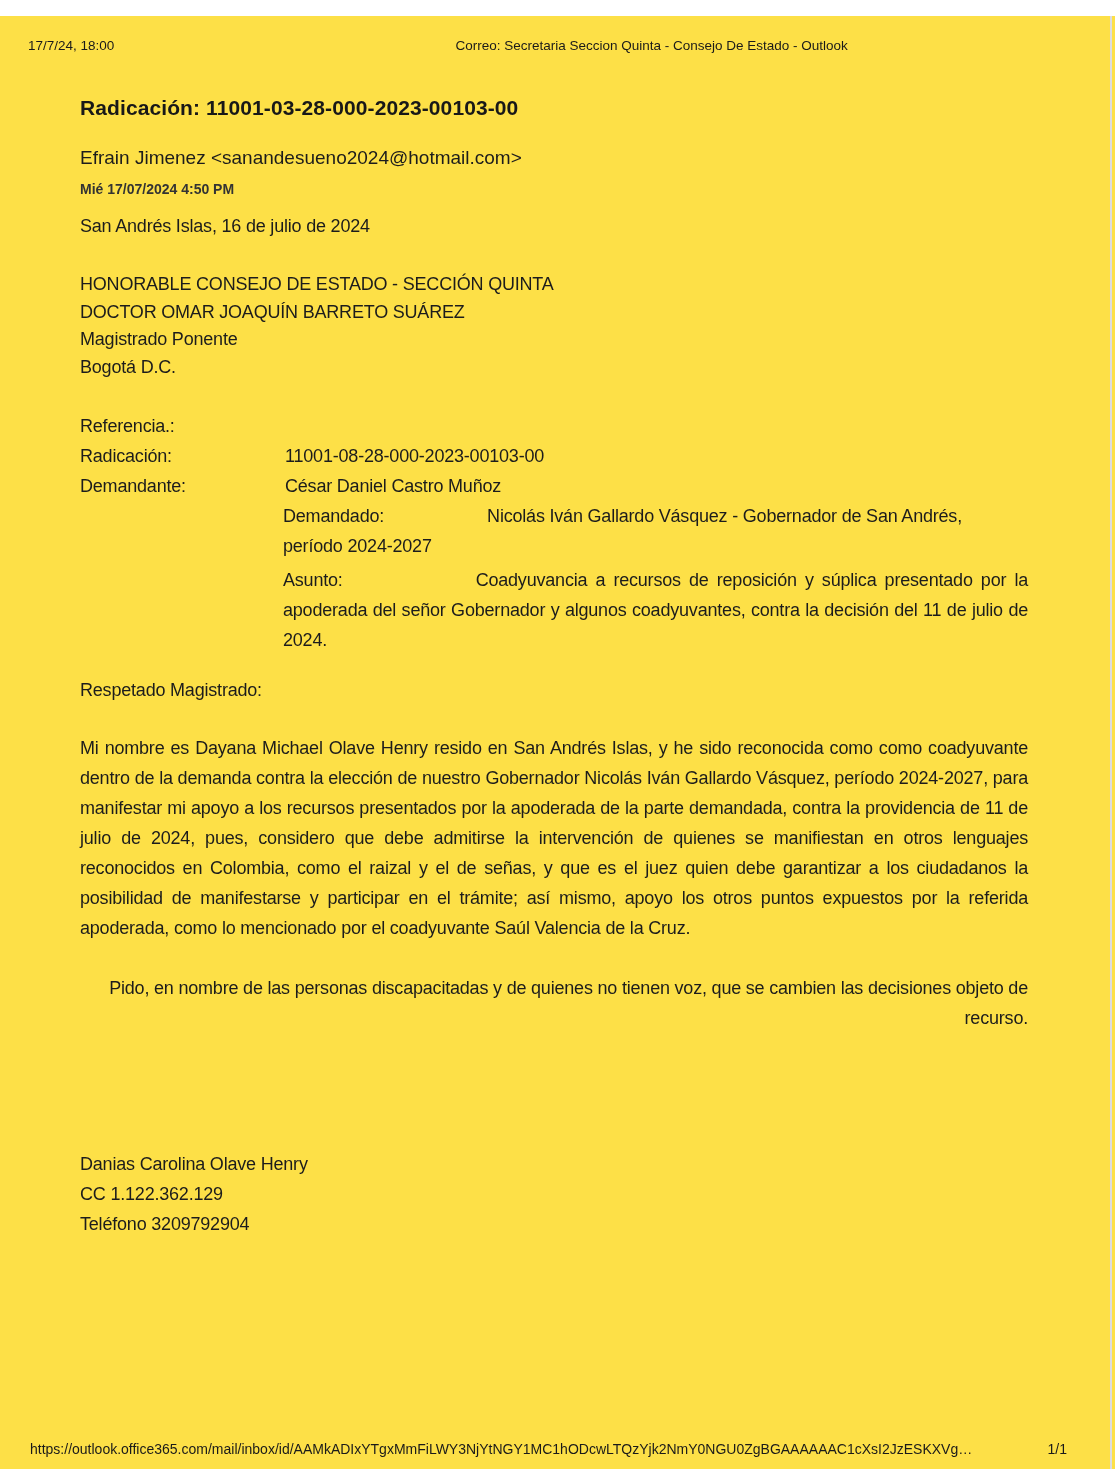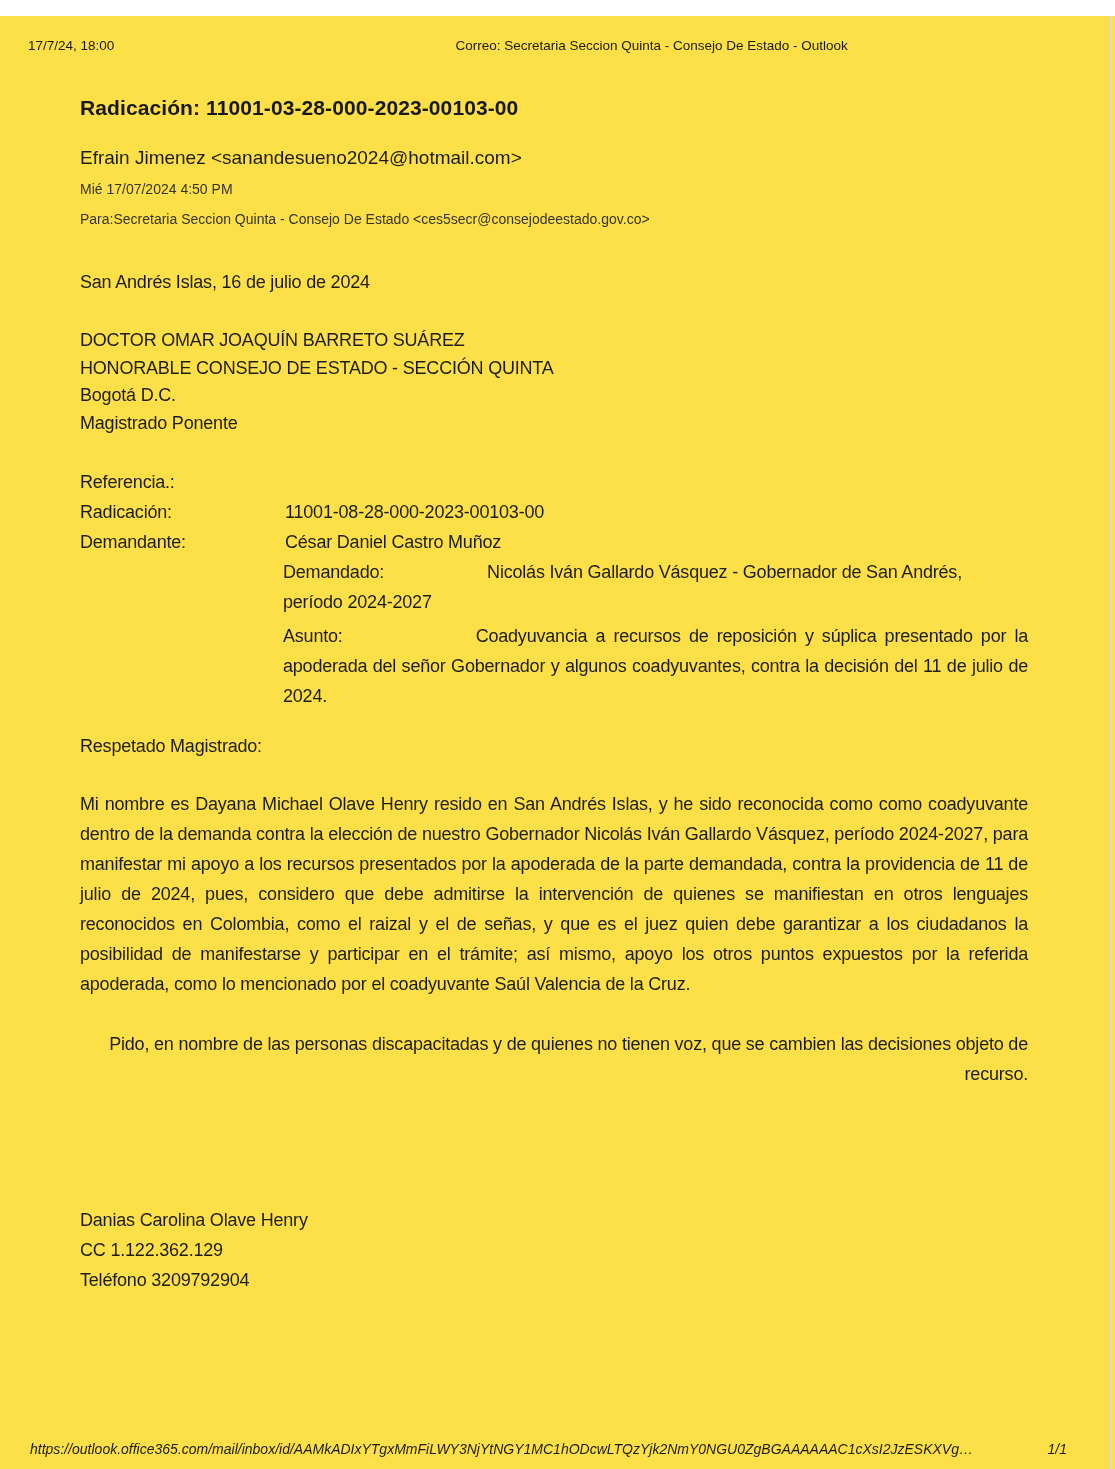--- a/index.html
+++ b/index.html
@@ -70,20 +70,21 @@
   }
   .from-line {
     font-size: 19px;
     color: #1c1c1c;
     margin-bottom: 12px;
   }
   .sent-line {
     font-size: 14px;
     color: #333333;
     margin-bottom: 14px;
+    font-weight: bold;
   }
   .to-line {
     font-size: 14px;
     color: #333333;
     margin-bottom: 40px;
   }
   .body-text {
     font-size: 18px;
     line-height: 30px;
     letter-spacing: -0.2px;
@@ -128,21 +129,20 @@
   .print-footer {
     position: absolute;
     left: 30px;
     right: 48px;
     bottom: 28px;
     display: flex;
     justify-content: space-between;
     align-items: baseline;
     font-size: 14px;
     color: #1a1a1a;
-    font-style: italic;
   }
   .pf-url {
     max-width: 1000px;
     white-space: nowrap;
     overflow: hidden;
   }
   .pf-page { white-space: nowrap; padding-left: 24px; }
 </style>
 </head>
 <body>
@@ -153,31 +153,30 @@
     <span class="ph-date">17/7/24, 18:00</span>
     <span class="ph-title">Correo: Secretaria Seccion Quinta - Consejo De Estado - Outlook</span>
   </div>
 
   <div class="doc">
 
     <div class="subject">Radicación: 11001-03-28-000-2023-00103-00</div>
 
     <div class="from-line">Efrain Jimenez &lt;sanandesueno2024@hotmail.com&gt;</div>
     <div class="sent-line">Mié 17/07/2024 4:50 PM</div>
-    <div class="to-line">Para:Secretaria Seccion Quinta - Consejo De Estado &lt;ces5secr@consejodeestado.gov.co&gt;</div>
 
     <div class="body-text">
 
       <div class="dateline">San Andrés Islas, 16 de julio de 2024</div>
 
       <div class="addressee">
+        <div>HONORABLE CONSEJO DE ESTADO - SECCIÓN QUINTA</div>
         <div>DOCTOR OMAR JOAQUÍN BARRETO SUÁREZ</div>
-        <div>HONORABLE CONSEJO DE ESTADO - SECCIÓN QUINTA</div>
+        <div>Magistrado Ponente</div>
         <div>Bogotá D.C.</div>
-        <div>Magistrado Ponente</div>
       </div>
 
       <div class="ref-block">
         <div class="ref-row">
           <span class="ref-label">Referencia.:</span>
         </div>
         <div class="ref-row">
           <span class="ref-label">Radicación:</span>
           <span class="ref-value">11001-08-28-000-2023-00103-00</span>
         </div>

